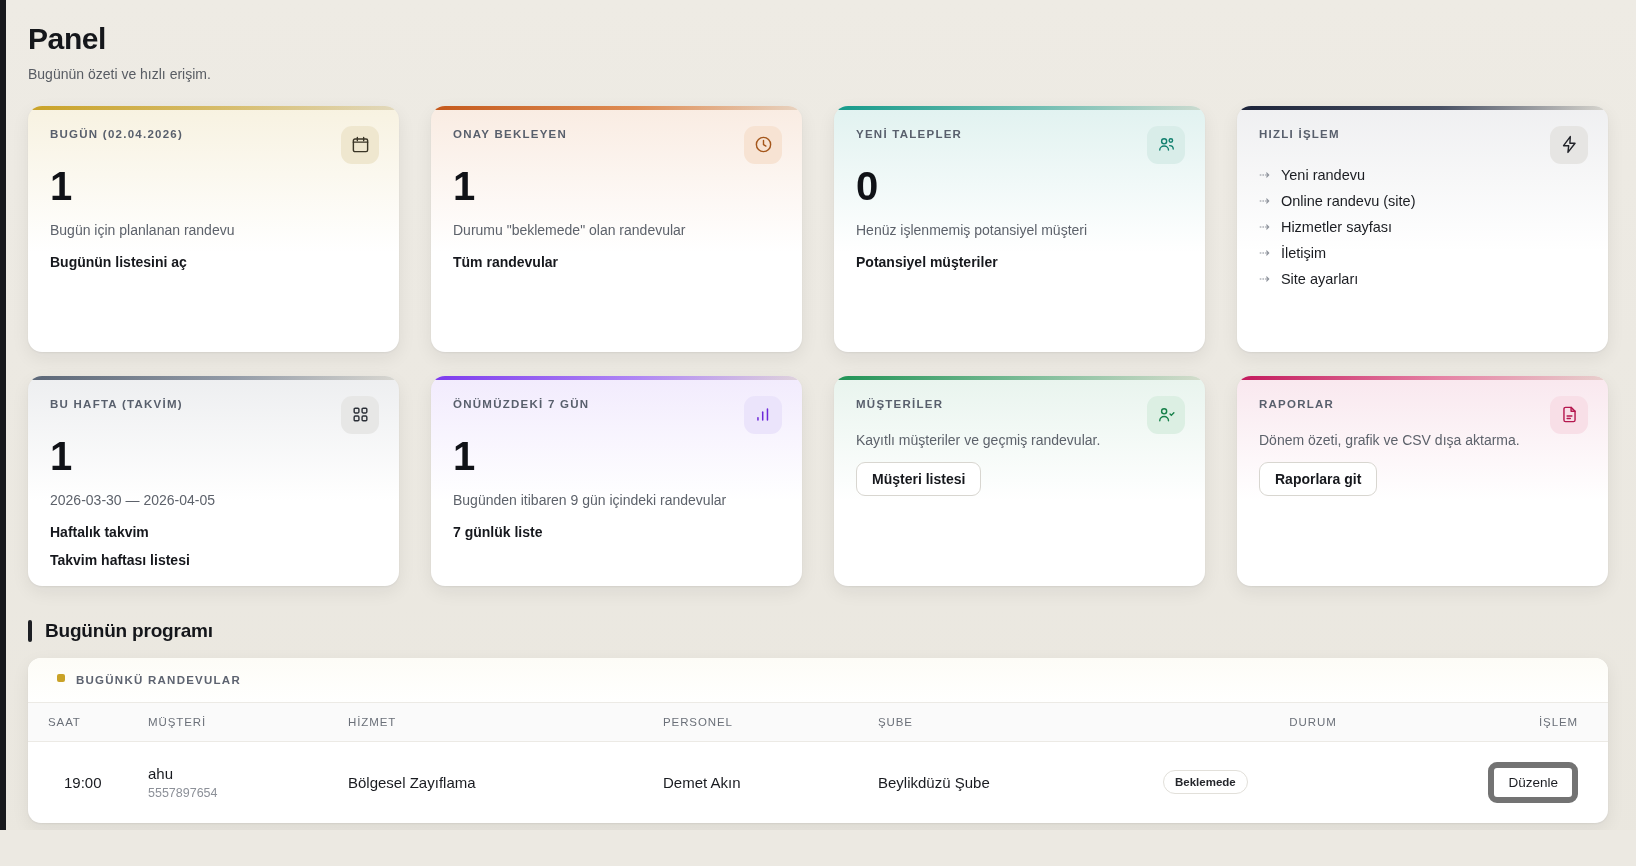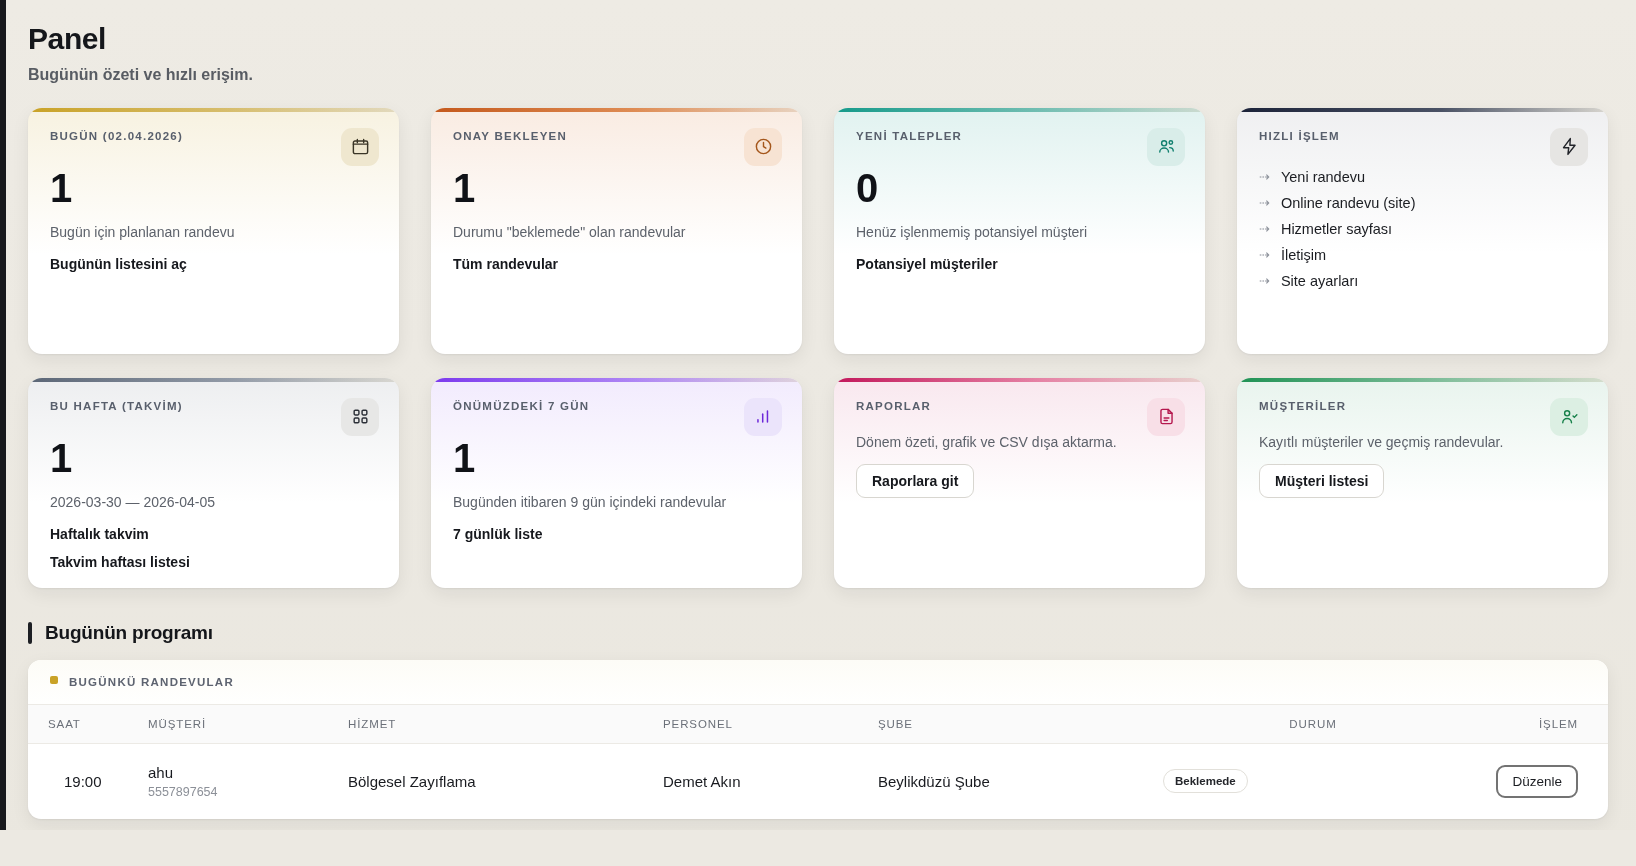--- a/index.html
+++ b/index.html
@@ -38,23 +38,22 @@
   .page-head { padding: 22px 0 0 0; }
   .page-title {
     font-size: 30px;
     font-weight: 700;
     letter-spacing: -0.4px;
     color: #15171b;
     line-height: 1.15;
   }
   .page-sub {
     margin-top: 9px;
-    font-size: 16px;
+    font-size: 14px;
     color: #585c63;
-    font-weight: bold;
   }
 
   
   .grid {
     display: grid;
     grid-template-columns: repeat(4, 1fr);
     gap: 32px;
     margin-top: 24px;
   }
   .card {
@@ -176,21 +175,21 @@
   .panel {
     margin-top: 16px;
     background: #fff;
     border-radius: 13px;
     box-shadow: 0 1px 2px rgba(22,22,26,.06), 0 6px 18px rgba(22,22,26,.07);
     overflow: hidden;
   }
   .panel-head {
     display: flex;
     gap: 11px;
-    padding: 16px 22px;
+    padding: 16px 29px;
     background: linear-gradient(180deg, #fdfcf7 0%, #fffffe 100%);
   }
   .panel-dot {
     width: 8px; height: 8px;
     background: #c9a227;
     border-radius: 2px;
   }
   .panel-head-label {
     font-size: 11.5px;
     font-weight: 700;
@@ -230,21 +229,21 @@
     border: 1px solid #e2e0da;
     border-radius: 999px;
     background: #fff;
     font-size: 11.5px;
     font-weight: 700;
     color: #24262b;
   }
   .row-btn {
     display: inline-block;
     padding: 7px 14px;
-    border: 2px solid #737373;
+    border: 6px solid #737373;
     border-radius: 9px;
     background: #fff;
     font-size: 13.5px;
     color: #1b1d22;
     font-family: inherit;
     cursor: pointer;
   }
   
   .c-saat { width: 120px; }
   .c-mus  { width: 200px; }
@@ -389,50 +388,50 @@
       </div>
       <div class="card-inner">
         <div class="card-label">ÖNÜMÜZDEKİ 7 GÜN</div>
         <div class="card-value">1</div>
         <div class="card-desc">Bugünden itibaren 9 gün içindeki randevular</div>
         <a class="card-link">7 günlük liste</a>
       </div>
     </div>
 
     <div class="card short">
+      <div class="topbar" style="background:linear-gradient(90deg,#1f9254,#8cc3a3 55%,#e9e5da)"></div>
+      <div class="tintwash" style="background:linear-gradient(180deg,rgba(31,146,84,0.10),rgba(255,255,255,0))"></div>
+      <div class="icon-badge" style="background:#dcefe3">
+        <svg viewBox="0 0 24 24" fill="none" stroke="#17814a" stroke-width="1.8" stroke-linecap="round" stroke-linejoin="round">
+            <circle cx="9" cy="8" r="3.2"></circle>
+            <path d="M3.5 20c0-3.1 2.5-5.4 5.5-5.4s5.5 2.3 5.5 5.4"></path>
+            <path d="M16.5 11.5l1.6 1.6 3.2-3.4"></path>
+          </svg>
+      </div>
+      <div class="card-inner">
+        <div class="card-label">MÜŞTERİLER</div>
+        <div class="card-desc nomargin">Kayıtlı müşteriler ve geçmiş randevular.</div>
+        <button class="pill-btn">Müşteri listesi</button>
+      </div>
+    </div>
+
+    <div class="card short">
       <div class="topbar" style="background:linear-gradient(90deg,#c2185b,#e98ead 55%,#ece5da)"></div>
       <div class="tintwash" style="background:linear-gradient(180deg,rgba(194,24,91,0.10),rgba(255,255,255,0))"></div>
       <div class="icon-badge" style="background:#f8dfe7">
         <svg viewBox="0 0 24 24" fill="none" stroke="#b5184f" stroke-width="1.8" stroke-linejoin="round" stroke-linecap="round">
             <path d="M14 3H7a2 2 0 0 0-2 2v14a2 2 0 0 0 2 2h10a2 2 0 0 0 2-2V8z"></path>
             <path d="M14 3v5h5"></path>
             <path d="M9 14h6M9 17h4"></path>
           </svg>
       </div>
       <div class="card-inner">
         <div class="card-label">RAPORLAR</div>
         <div class="card-desc nomargin">Dönem özeti, grafik ve CSV dışa aktarma.</div>
         <button class="pill-btn">Raporlara git</button>
-      </div>
-    </div>
-
-    <div class="card short">
-      <div class="topbar" style="background:linear-gradient(90deg,#1f9254,#8cc3a3 55%,#e9e5da)"></div>
-      <div class="tintwash" style="background:linear-gradient(180deg,rgba(31,146,84,0.10),rgba(255,255,255,0))"></div>
-      <div class="icon-badge" style="background:#dcefe3">
-        <svg viewBox="0 0 24 24" fill="none" stroke="#17814a" stroke-width="1.8" stroke-linecap="round" stroke-linejoin="round">
-            <circle cx="9" cy="8" r="3.2"></circle>
-            <path d="M3.5 20c0-3.1 2.5-5.4 5.5-5.4s5.5 2.3 5.5 5.4"></path>
-            <path d="M16.5 11.5l1.6 1.6 3.2-3.4"></path>
-          </svg>
-      </div>
-      <div class="card-inner">
-        <div class="card-label">MÜŞTERİLER</div>
-        <div class="card-desc nomargin">Kayıtlı müşteriler ve geçmiş randevular.</div>
-        <button class="pill-btn">Müşteri listesi</button>
       </div>
     </div>
   </div>
 
   <div class="section-head">
     <div class="section-bar"></div>
     <div class="section-title">Bugünün programı</div>
   </div>
 
   <div class="panel">

